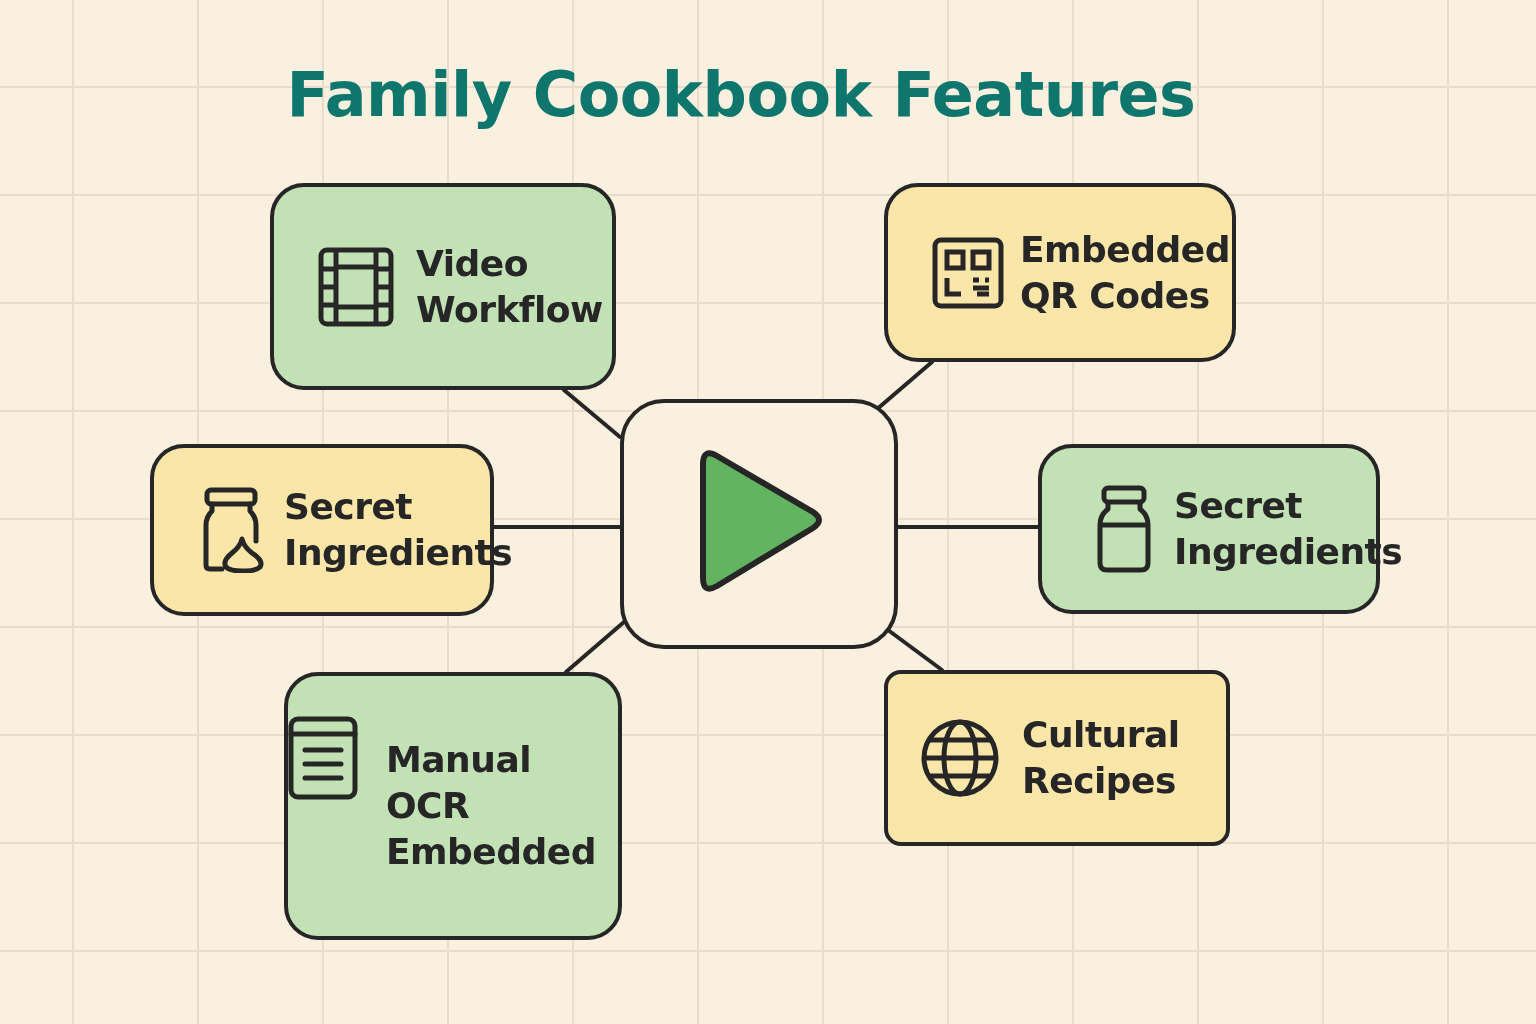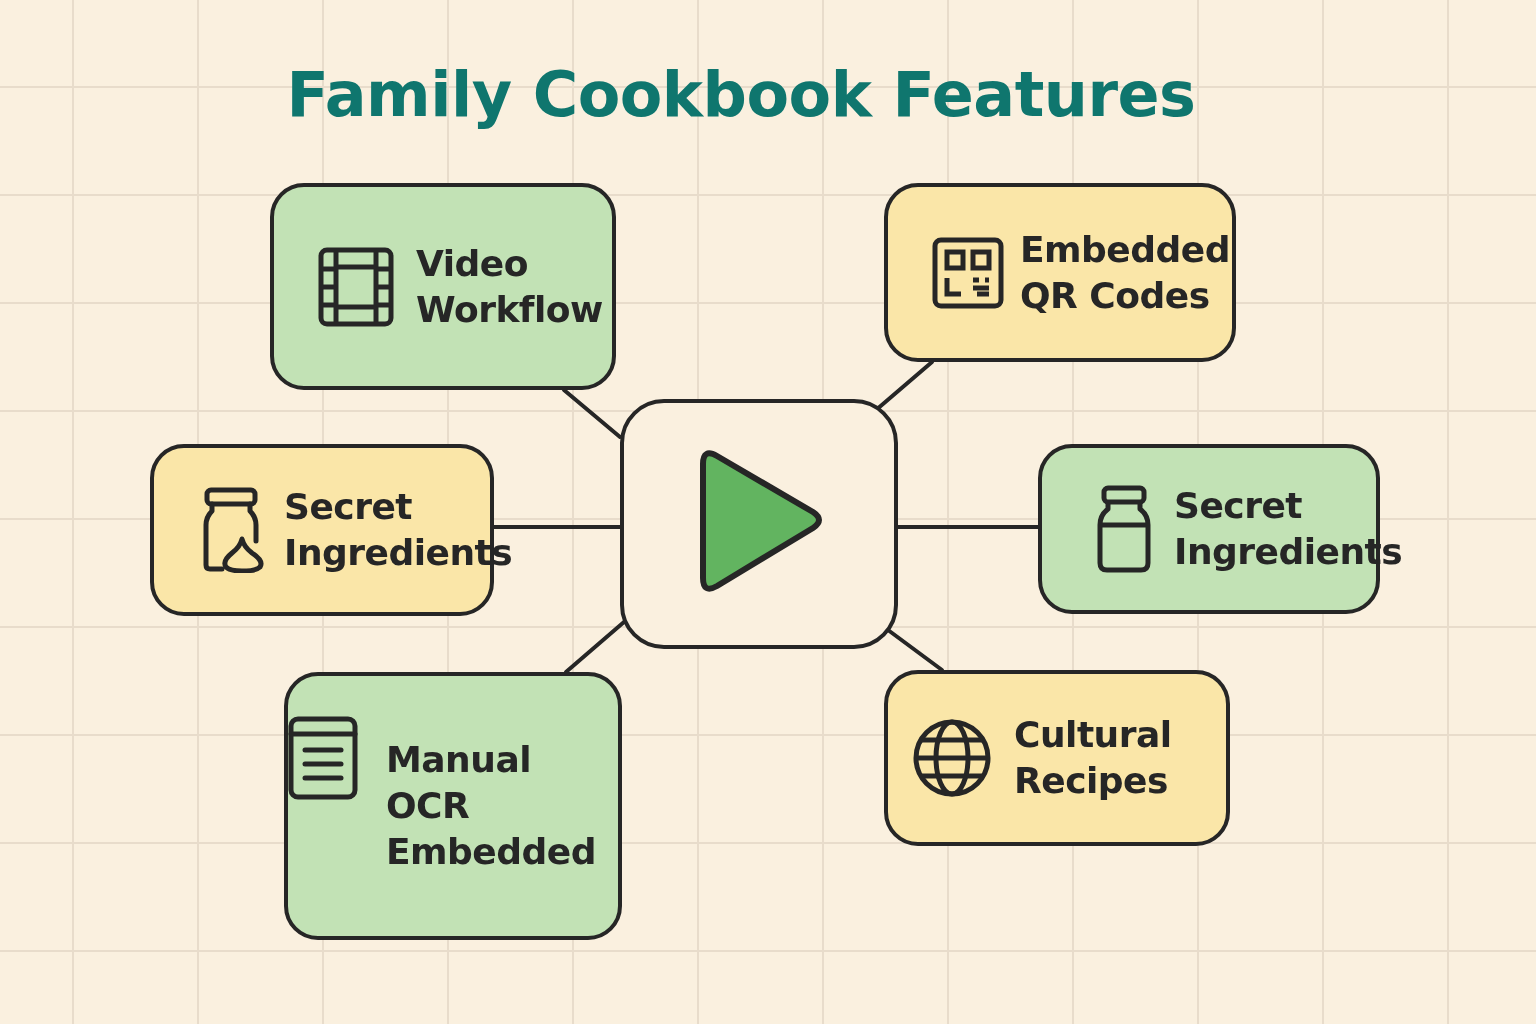--- a/index.html
+++ b/index.html
@@ -136,21 +136,21 @@
       <line x1="17" y1="62" x2="53" y2="62"></line>
     </svg>
   </div>
   <div class="label">
     <div>Manual</div>
     <div>OCR</div>
     <div>Embedded</div>
   </div>
 </div>
 
-<div class="node yellow" style="left:884px; top:670px; width:346px; height:176px; padding-left:24px;">
+<div class="node yellow" style="left:884px; top:670px; width:346px; height:176px; padding-left:32px;border-radius:17px;">
   <div class="icon" style="width:80px; margin-right:22px;">
     <svg width="80" height="80" viewBox="0 0 80 80" fill="none" stroke="#262626" stroke-width="5">
       <circle cx="40" cy="40" r="36"></circle>
       <ellipse cx="40" cy="40" rx="16" ry="36"></ellipse>
       <line x1="4" y1="40" x2="76" y2="40"></line>
       <path d="M9 22 H71"></path>
       <path d="M9 58 H71"></path>
     </svg>
   </div>
   <div class="label">

